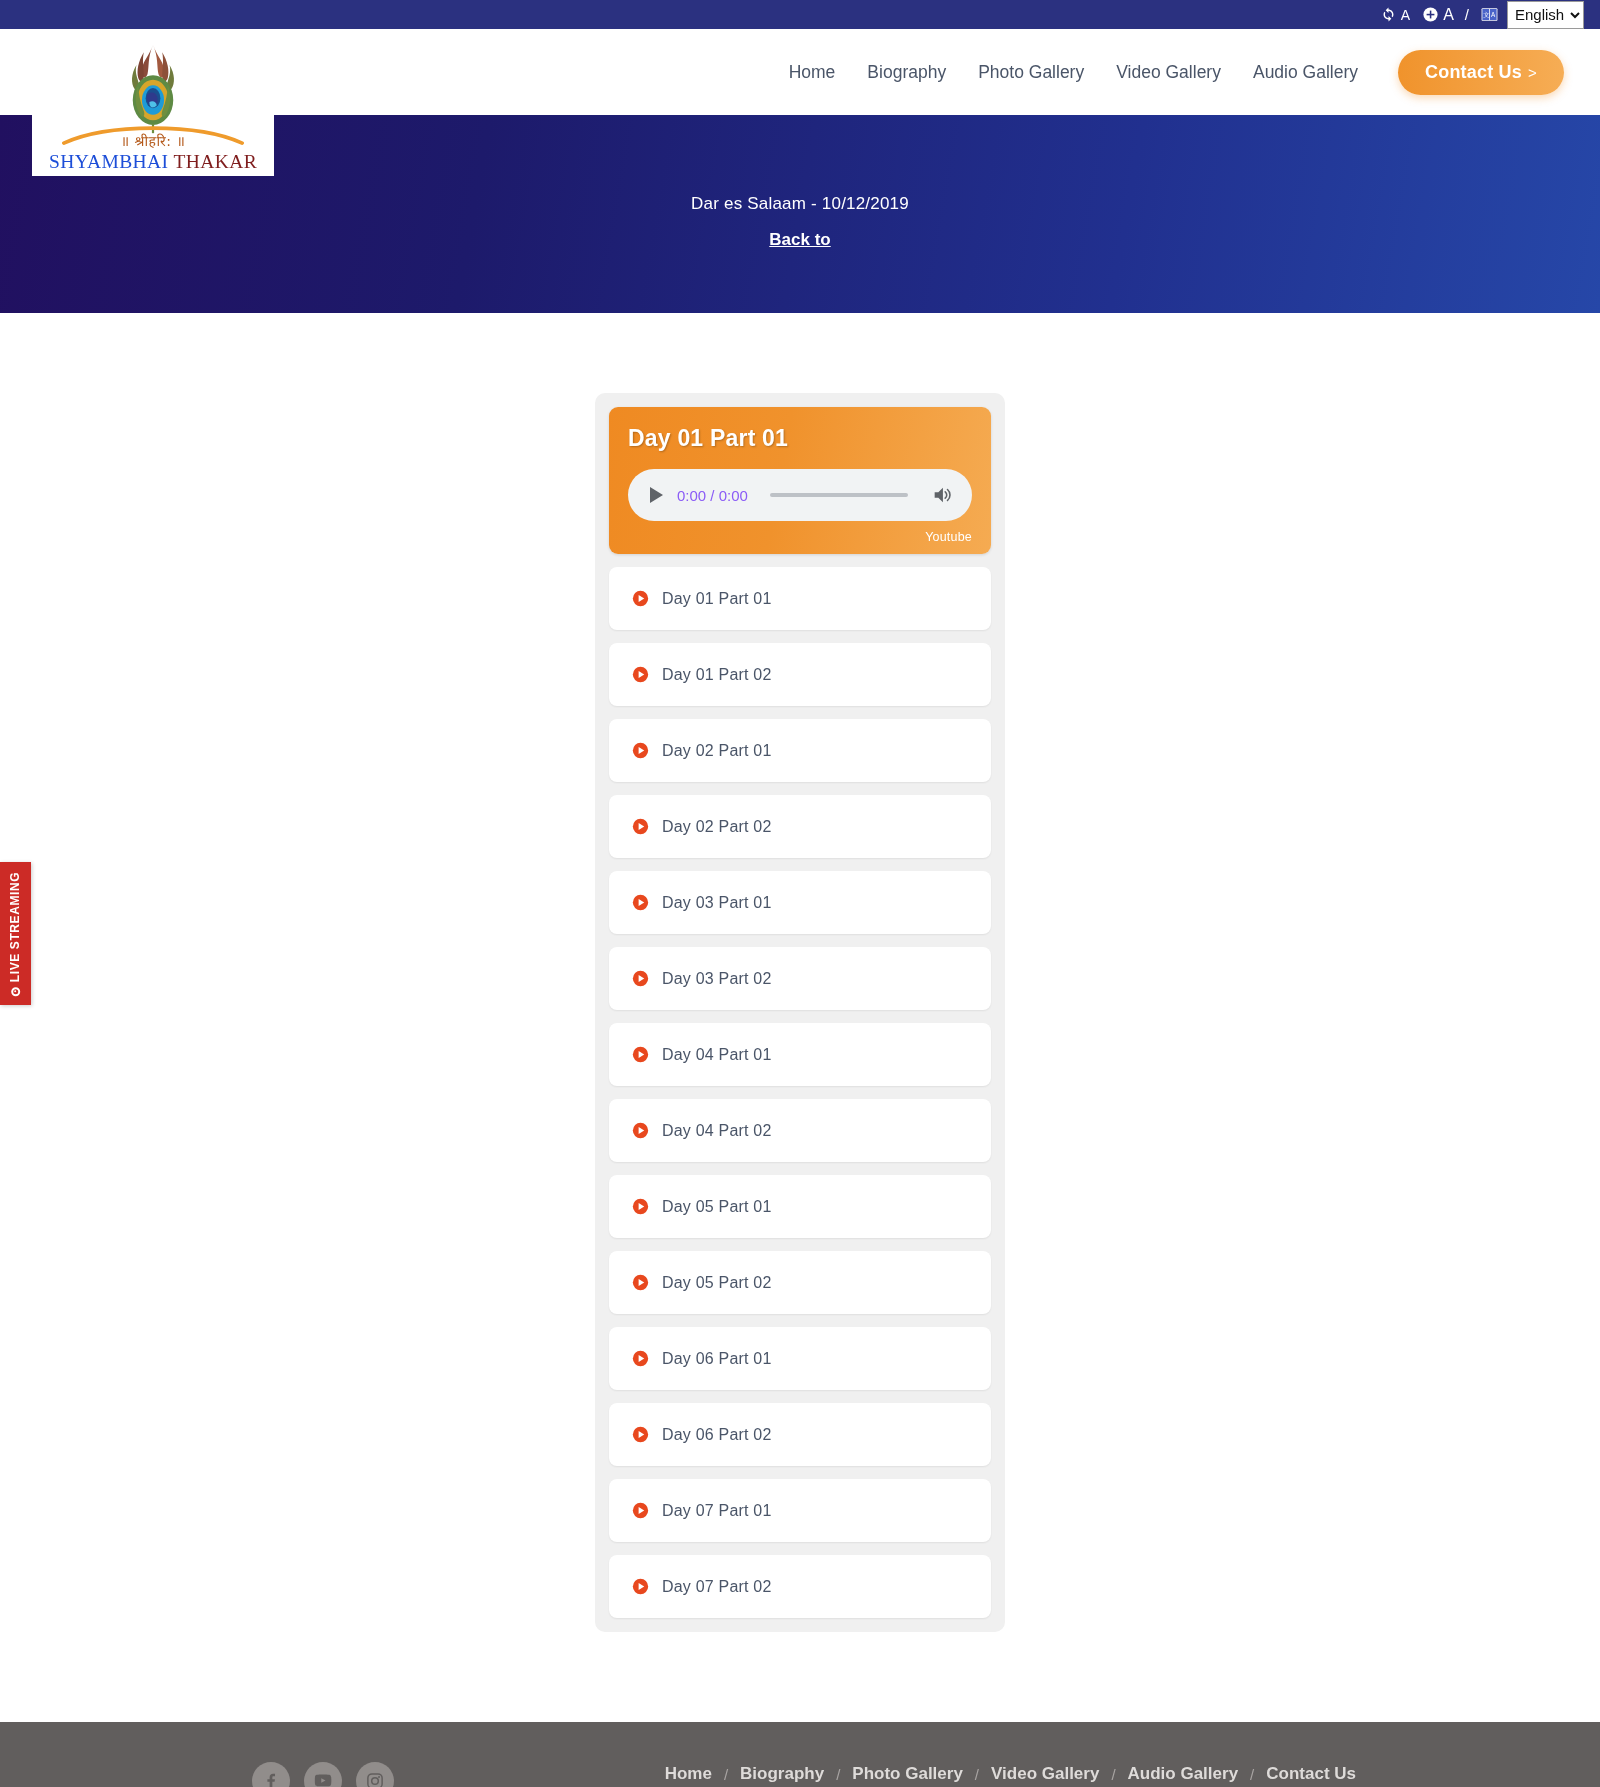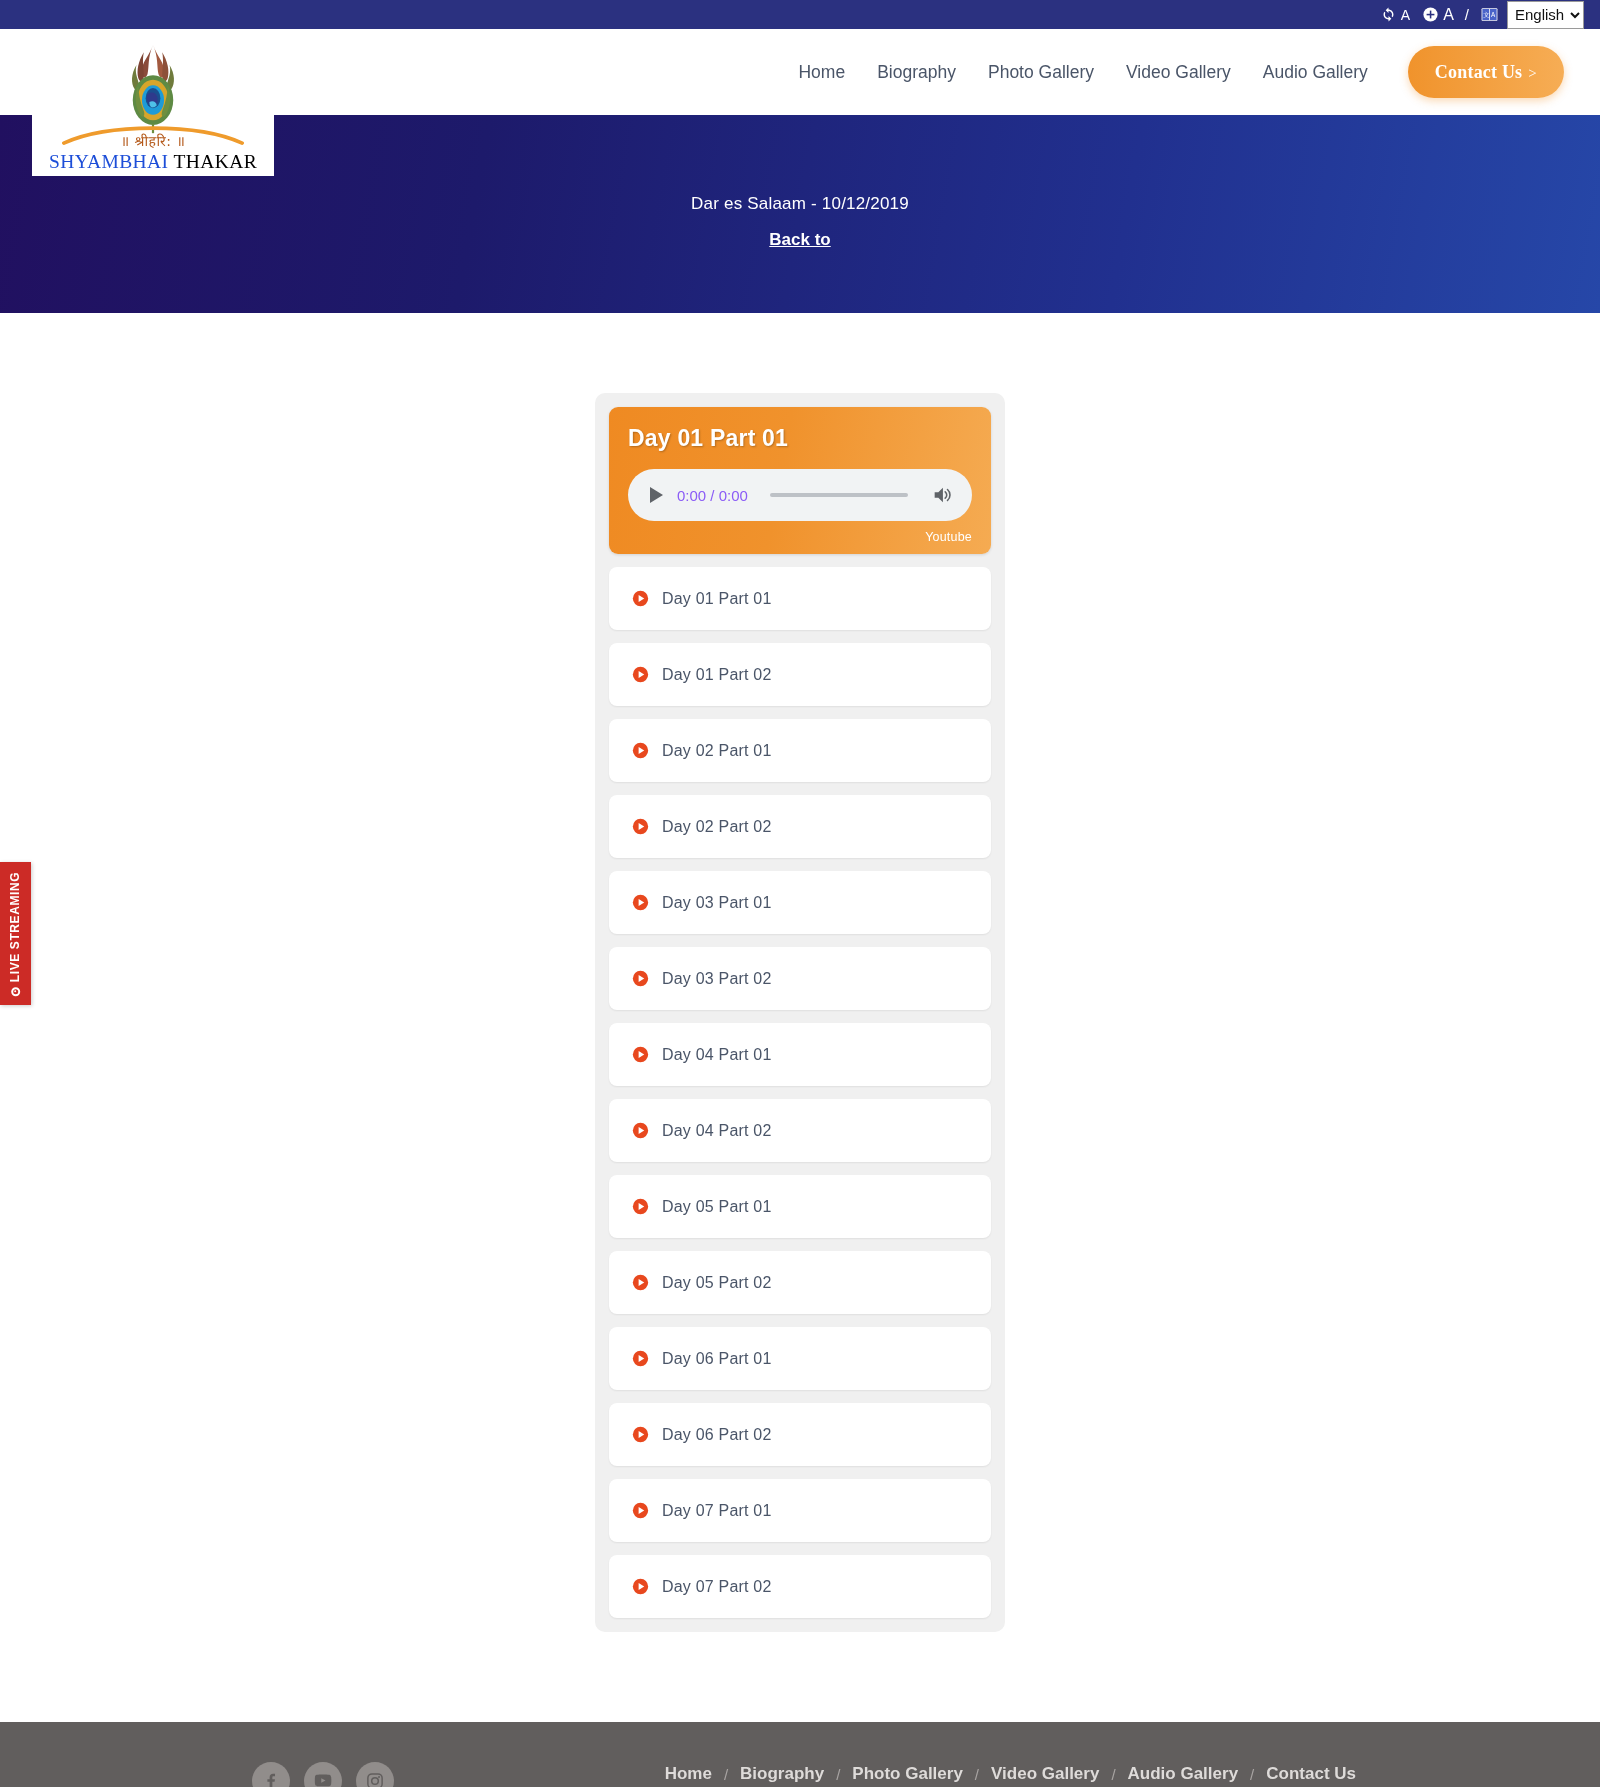--- a/index.html
+++ b/index.html
@@ -74,41 +74,41 @@
     z-index: 2;
   }
   .logo-name {
     font-family: "Liberation Serif", serif;
     font-size: 19.5px;
     letter-spacing: 0.4px;
     margin-top: 1px;
     white-space: nowrap;
   }
   .logo-name .a { color: #1d4ed8; }
-  .logo-name .b { color: #000000; }
+  .logo-name .b { color: #7f1d1d; }
 
   .nav { display: flex; align-items: center; gap: 0px; }
   .nav a {
     color: #4a5568;
     text-decoration: none;
     font-size: 17.5px;
     padding: 0 16px;
     white-space: nowrap;
   }
   .contact-btn {
     margin-left: 24px;
     background: linear-gradient(90deg,#f0932c 0%, #f6ad55 100%);
     color: #fff;
     border: none;
     border-radius: 26px;
-    height: 52px;
+    height: 45px;
     padding: 0 27px;
     font-size: 18px;
     font-weight: bold;
-    font-family: Liberation Serif, serif;
+    font-family: Liberation Sans, sans-serif;
     cursor: pointer;
     letter-spacing: 0.2px;
     box-shadow: 0 3px 8px rgba(240,147,44,.35);
   }
   .contact-btn .chev { font-weight: normal; margin-left: 6px; font-size: 15px; }
 
   
   .hero {
     height: 198px;
     background: linear-gradient(100deg, #211060 0%, #1d1a6b 30%, #21308f 70%, #2647a8 100%);

